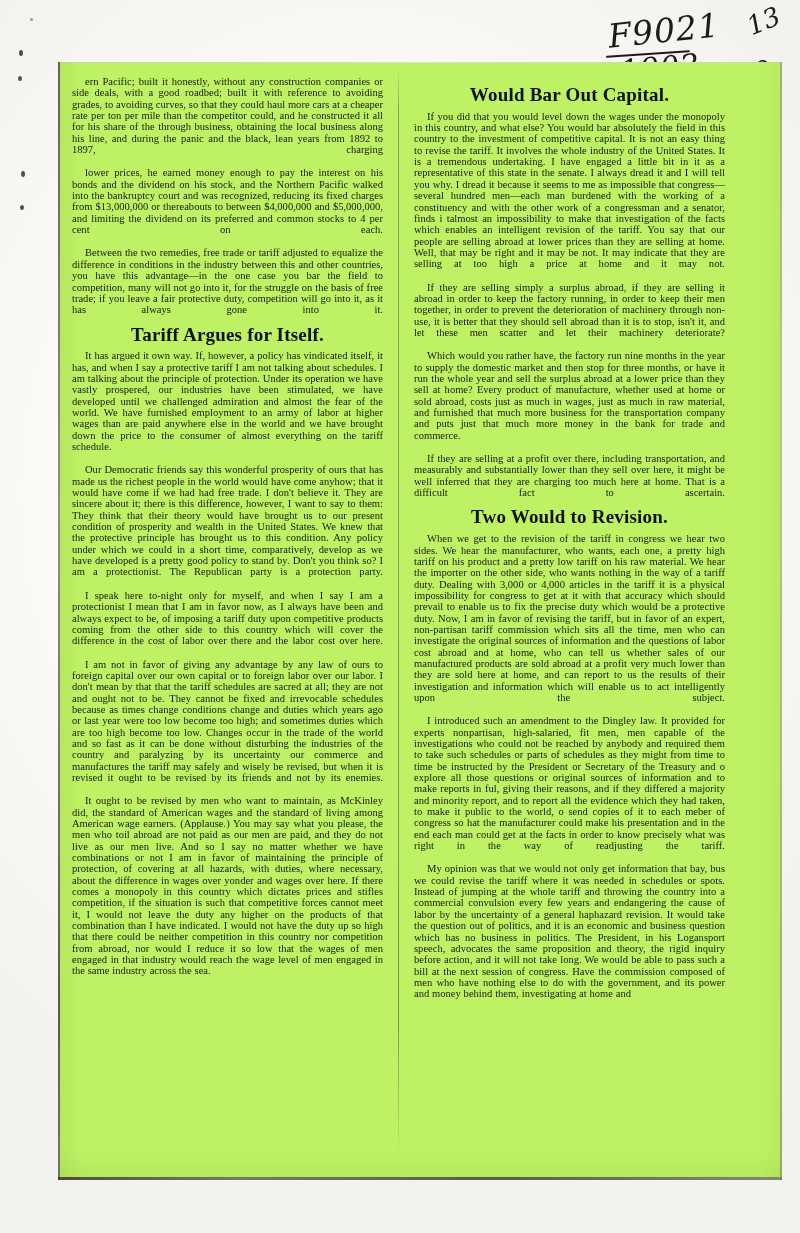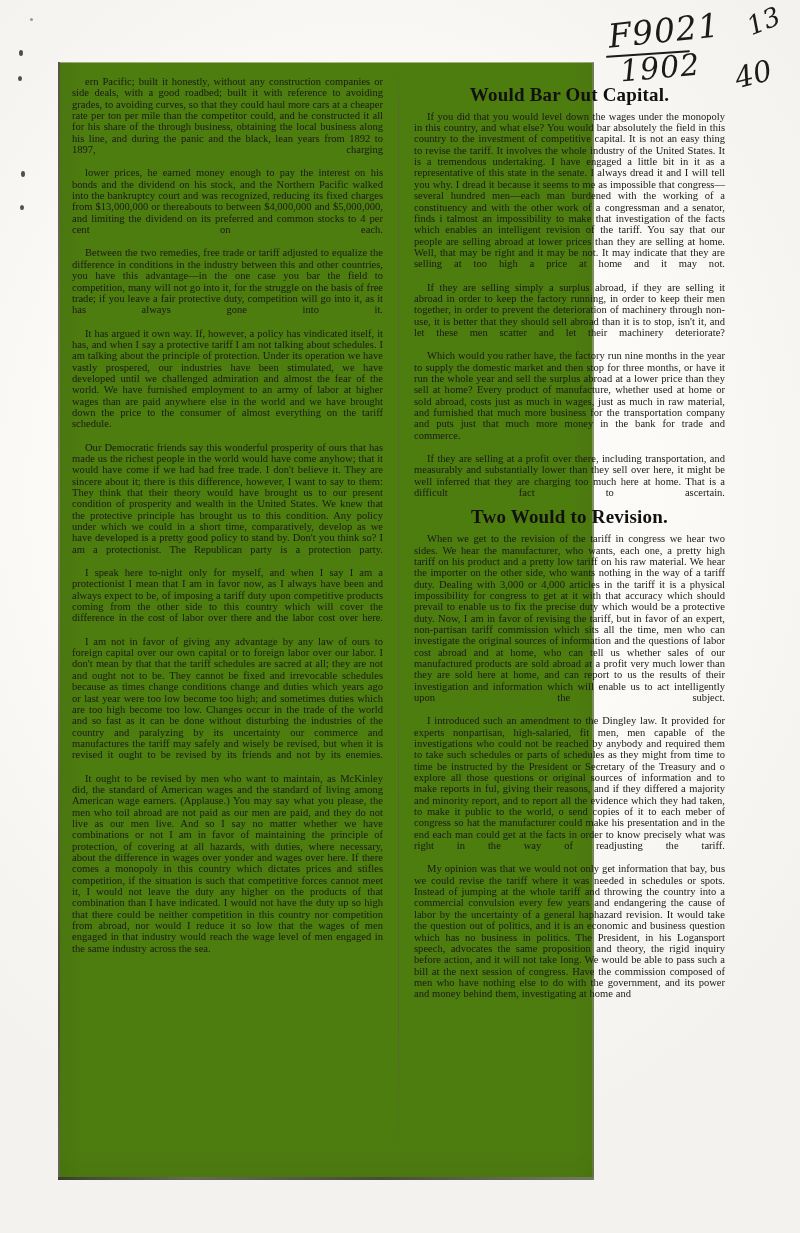--- a/index.html
+++ b/index.html
@@ -36,23 +36,23 @@
       radial-gradient(circle at 57% 88%, rgba(150,145,135,.07) 0 1px, transparent 2px),
       radial-gradient(circle at 21% 44%, rgba(150,145,135,.06) 0 1px, transparent 2px);
     pointer-events: none;
   }
 
   
   #clipping {
     position: absolute;
     left: 58px;
     top: 62px;
-    width: 536px;
+    width: 724px;
     height: 1118px;
-    background: #4d7c0f;
+    background: #bef264;
   }
   .edge {
     position: absolute;
     background: #7b7a75;
     opacity: .85;
   }
   .edge-left   { left: 0;   top: 0;   width: 2px; height: 100%;
                  background: linear-gradient(180deg,#55534e,#8d8b85 40%,#4a4844 85%,#6f6d68); }
   .edge-right  { right: 0;  top: 0;   width: 2px; height: 100%;
                  background: linear-gradient(180deg,#8a8882,#b6b4ae 30%,#9a9892 70%,#7d7b76); opacity:.55; }
@@ -194,20 +194,21 @@
     <div class="edge edge-top"></div>
     <div class="edge edge-left"></div>
     <div class="edge edge-right"></div>
     <div class="edge edge-bottom"></div>
     <div id="column-rule"></div>
 
     <div class="col" id="col-left">
         <p class="news">ern Pacific; built it honestly, without any construction companies or side deals, with a good roadbed; built it with reference to avoiding grades, to avoiding curves, so that they could haul more cars at a cheaper rate per ton per mile than the competitor could, and he constructed it all for his share of the through business, obtaining the local business along his line, and during the panic and the black, lean years from 1892 to 1897, charging</p>
         <p class="news">lower prices, he earned money enough to pay the interest on his bonds and the dividend on his stock, and the Northern Pacific walked into the bankruptcy court and was recognized, reducing its fixed charges from $13,000,000 or thereabouts to between $4,000,000 and $5,000,000, and limiting the dividend on its preferred and common stocks to 4 per cent on each.</p>
         <p class="news">Between the two remedies, free trade or tariff adjusted to equalize the difference in conditions in the industry between this and other countries, you have this advantage—in the one case you bar the field to competition, many will not go into it, for the struggle on the basis of free trade; if you leave a fair protective duty, competition will go into it, as it has always gone into it.</p>
+        <div class="news-head">Tariff Argues for Itself.</div>
         <p class="news">It has argued it own way. If, however, a policy has vindicated itself, it has, and when I say a protective tariff I am not talking about schedules. I am talking about the principle of protection. Under its operation we have vastly prospered, our industries have been stimulated, we have developed until we challenged admiration and almost the fear of the world. We have furnished employment to an army of labor at higher wages than are paid anywhere else in the world and we have brought down the price to the consumer of almost everything on the tariff schedule.</p>
         <p class="news">Our Democratic friends say this wonderful prosperity of ours that has made us the richest people in the world would have come anyhow; that it would have come if we had had free trade. I don't believe it. They are sincere about it; there is this difference, however, I want to say to them: They think that their theory would have brought us to our present condition of prosperity and wealth in the United States. We knew that the protective principle has brought us to this condition. Any policy under which we could in a short time, comparatively, develop as we have developed is a pretty good policy to stand by. Don't you think so? I am a protectionist. The Republican party is a protection party.</p>
         <p class="news">I speak here to-night only for myself, and when I say I am a protectionist I mean that I am in favor now, as I always have been and always expect to be, of imposing a tariff duty upon competitive products coming from the other side to this country which will cover the difference in the cost of labor over there and the labor cost over here.</p>
         <p class="news gap">I am not in favor of giving any advantage by any law of ours to foreign capital over our own capital or to foreign labor over our labor. I don't mean by that that the tariff schedules are sacred at all; they are not and ought not to be. They cannot be fixed and irrevocable schedules because as times change conditions change and duties which years ago or last year were too low become too high; and sometimes duties which are too high become too low. Changes occur in the trade of the world and so fast as it can be done without disturbing the industries of the country and paralyzing by its uncertainty our commerce and manufactures the tariff may safely and wisely be revised, but when it is revised it ought to be revised by its friends and not by its enemies.</p>
         <p class="news last">It ought to be revised by men who want to maintain, as McKinley did, the standard of American wages and the standard of living among American wage earners. (Applause.) You may say what you please, the men who toil abroad are not paid as our men are paid, and they do not live as our men live. And so I say no matter whether we have combinations or not I am in favor of maintaining the principle of protection, of covering at all hazards, with duties, where necessary, about the difference in wages over yonder and wages over here. If there comes a monopoly in this country which dictates prices and stifles competition, if the situation is such that competitive forces cannot meet it, I would not leave the duty any higher on the products of that combination than I have indicated. I would not have the duty up so high that there could be neither competition in this country nor competition from abroad, nor would I reduce it so low that the wages of men engaged in that industry would reach the wage level of men engaged in the same industry across the sea.</p>
       </div>
     <div class="col" id="col-right">
         <div class="news-head">Would Bar Out Capital.</div>
         <p class="news gap">If you did that you would level down the wages under the monopoly in this country, and what else? You would bar absolutely the field in this country to the investment of competitive capital. It is not an easy thing to revise the tariff. It involves the whole industry of the United States. It is a tremendous undertaking. I have engaged a little bit in it as a representative of this state in the senate. I always dread it and I will tell you why. I dread it because it seems to me as impossible that congress—several hundred men—each man burdened with the working of a constituency and with the other work of a congressman and a senator, finds i talmost an impossibility to make that investigation of the facts which enables an intelligent revision of the tariff. You say that our people are selling abroad at lower prices than they are selling at home. Well, that may be right and it may be not. It may indicate that they are selling at too high a price at home and it may not.</p>
         <p class="news">If they are selling simply a surplus abroad, if they are selling it abroad in order to keep the factory running, in order to keep their men together, in order to prevent the deterioration of machinery through non-use, it is better that they should sell abroad than it is to stop, isn't it, and let these men scatter and let their machinery deteriorate?</p>

